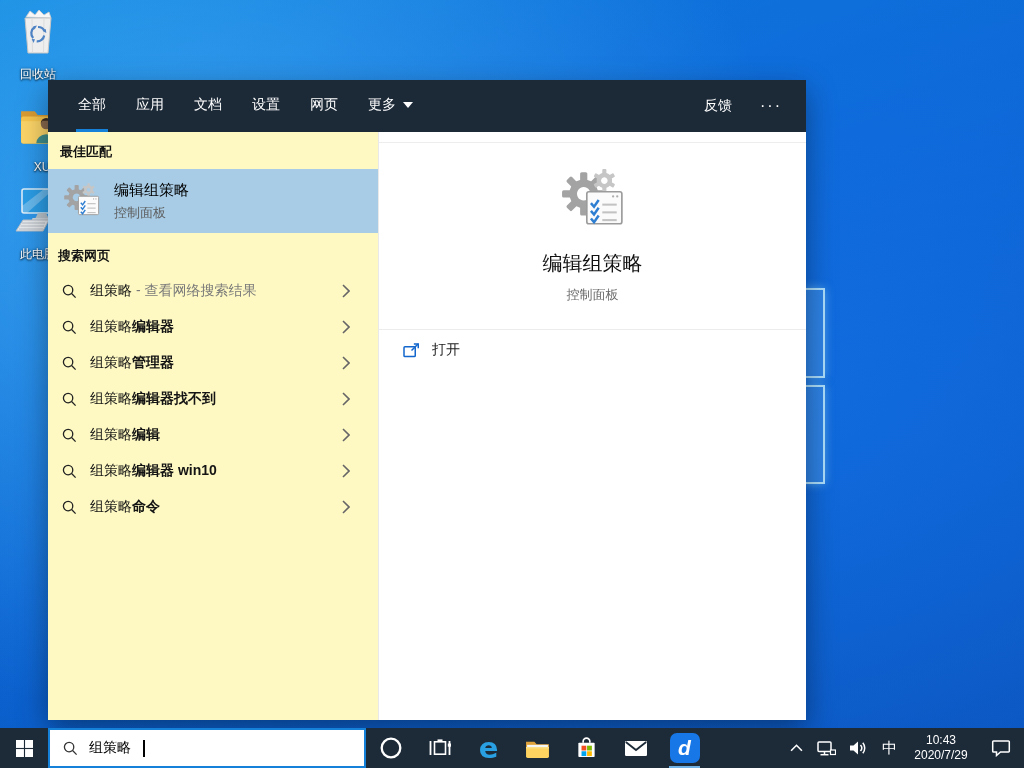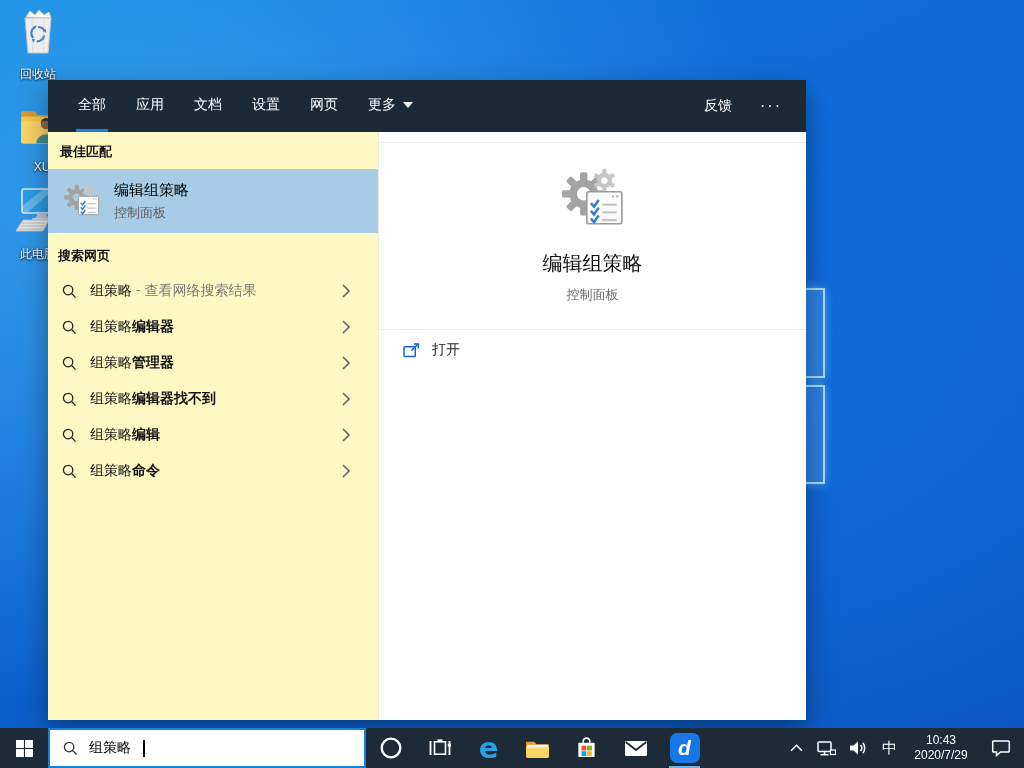--- a/index.html
+++ b/index.html
@@ -283,20 +283,30 @@
         <svg class="mag-ic" viewBox="0 0 16 16">
           <circle cx="6.5" cy="6.5" r="5" stroke="#222" stroke-width="1.4" fill="none"></circle>
           <line x1="10.2" y1="10.2" x2="14.5" y2="14.5" stroke="#222" stroke-width="1.4"></line>
         </svg>
         <span class="stext"><span>组策略</span><span class="sfx-bold">编辑</span></span>
         <svg class="chev-ic" viewBox="0 0 8 14">
           <path d="M1 1 L7 7 L1 13" stroke="#666" stroke-width="1.6" fill="none"></path>
         </svg>
       </div>
 
+      <div class="srow">
+        <svg class="mag-ic" viewBox="0 0 16 16">
+          <circle cx="6.5" cy="6.5" r="5" stroke="#222" stroke-width="1.4" fill="none"></circle>
+          <line x1="10.2" y1="10.2" x2="14.5" y2="14.5" stroke="#222" stroke-width="1.4"></line>
+        </svg>
+        <span class="stext"><span>组策略</span><span class="sfx-bold">编辑器 win10</span></span>
+        <svg class="chev-ic" viewBox="0 0 8 14">
+          <path d="M1 1 L7 7 L1 13" stroke="#666" stroke-width="1.6" fill="none"></path>
+        </svg>
+      </div>
 
       <div class="srow">
         <svg class="mag-ic" viewBox="0 0 16 16">
           <circle cx="6.5" cy="6.5" r="5" stroke="#222" stroke-width="1.4" fill="none"></circle>
           <line x1="10.2" y1="10.2" x2="14.5" y2="14.5" stroke="#222" stroke-width="1.4"></line>
         </svg>
         <span class="stext"><span>组策略</span><span class="sfx-bold">命令</span></span>
         <svg class="chev-ic" viewBox="0 0 8 14">
           <path d="M1 1 L7 7 L1 13" stroke="#666" stroke-width="1.6" fill="none"></path>
         </svg>

